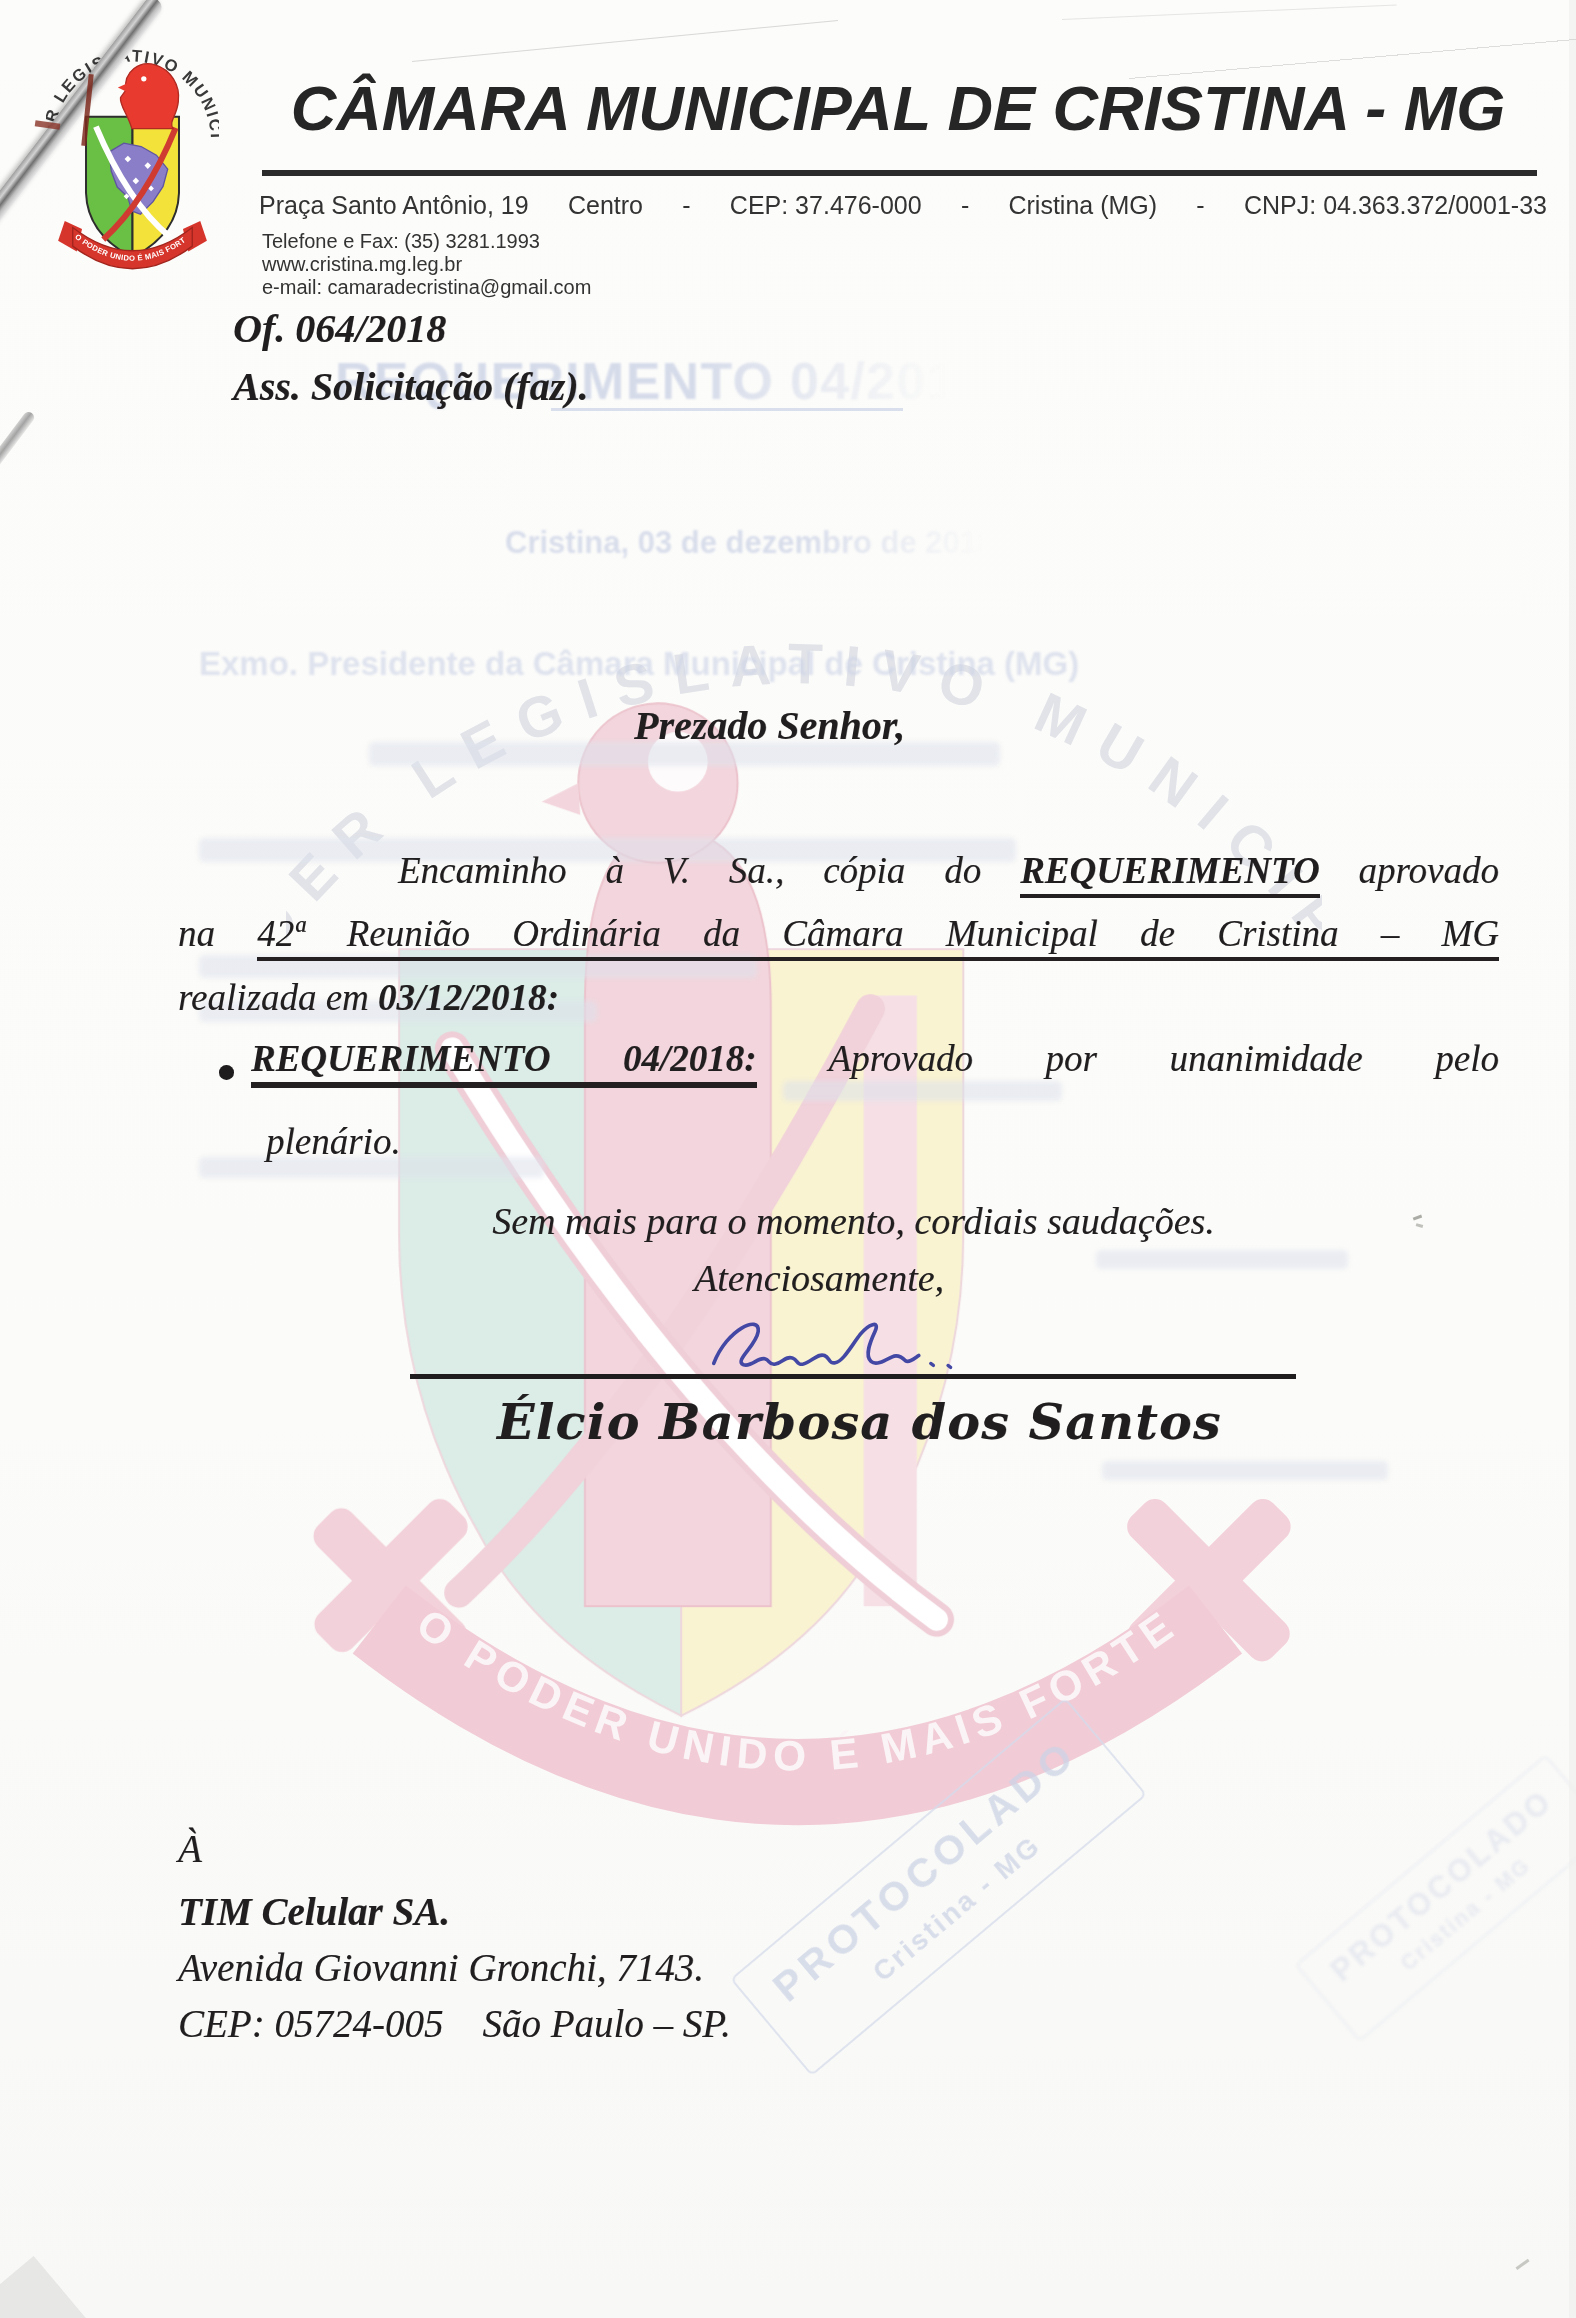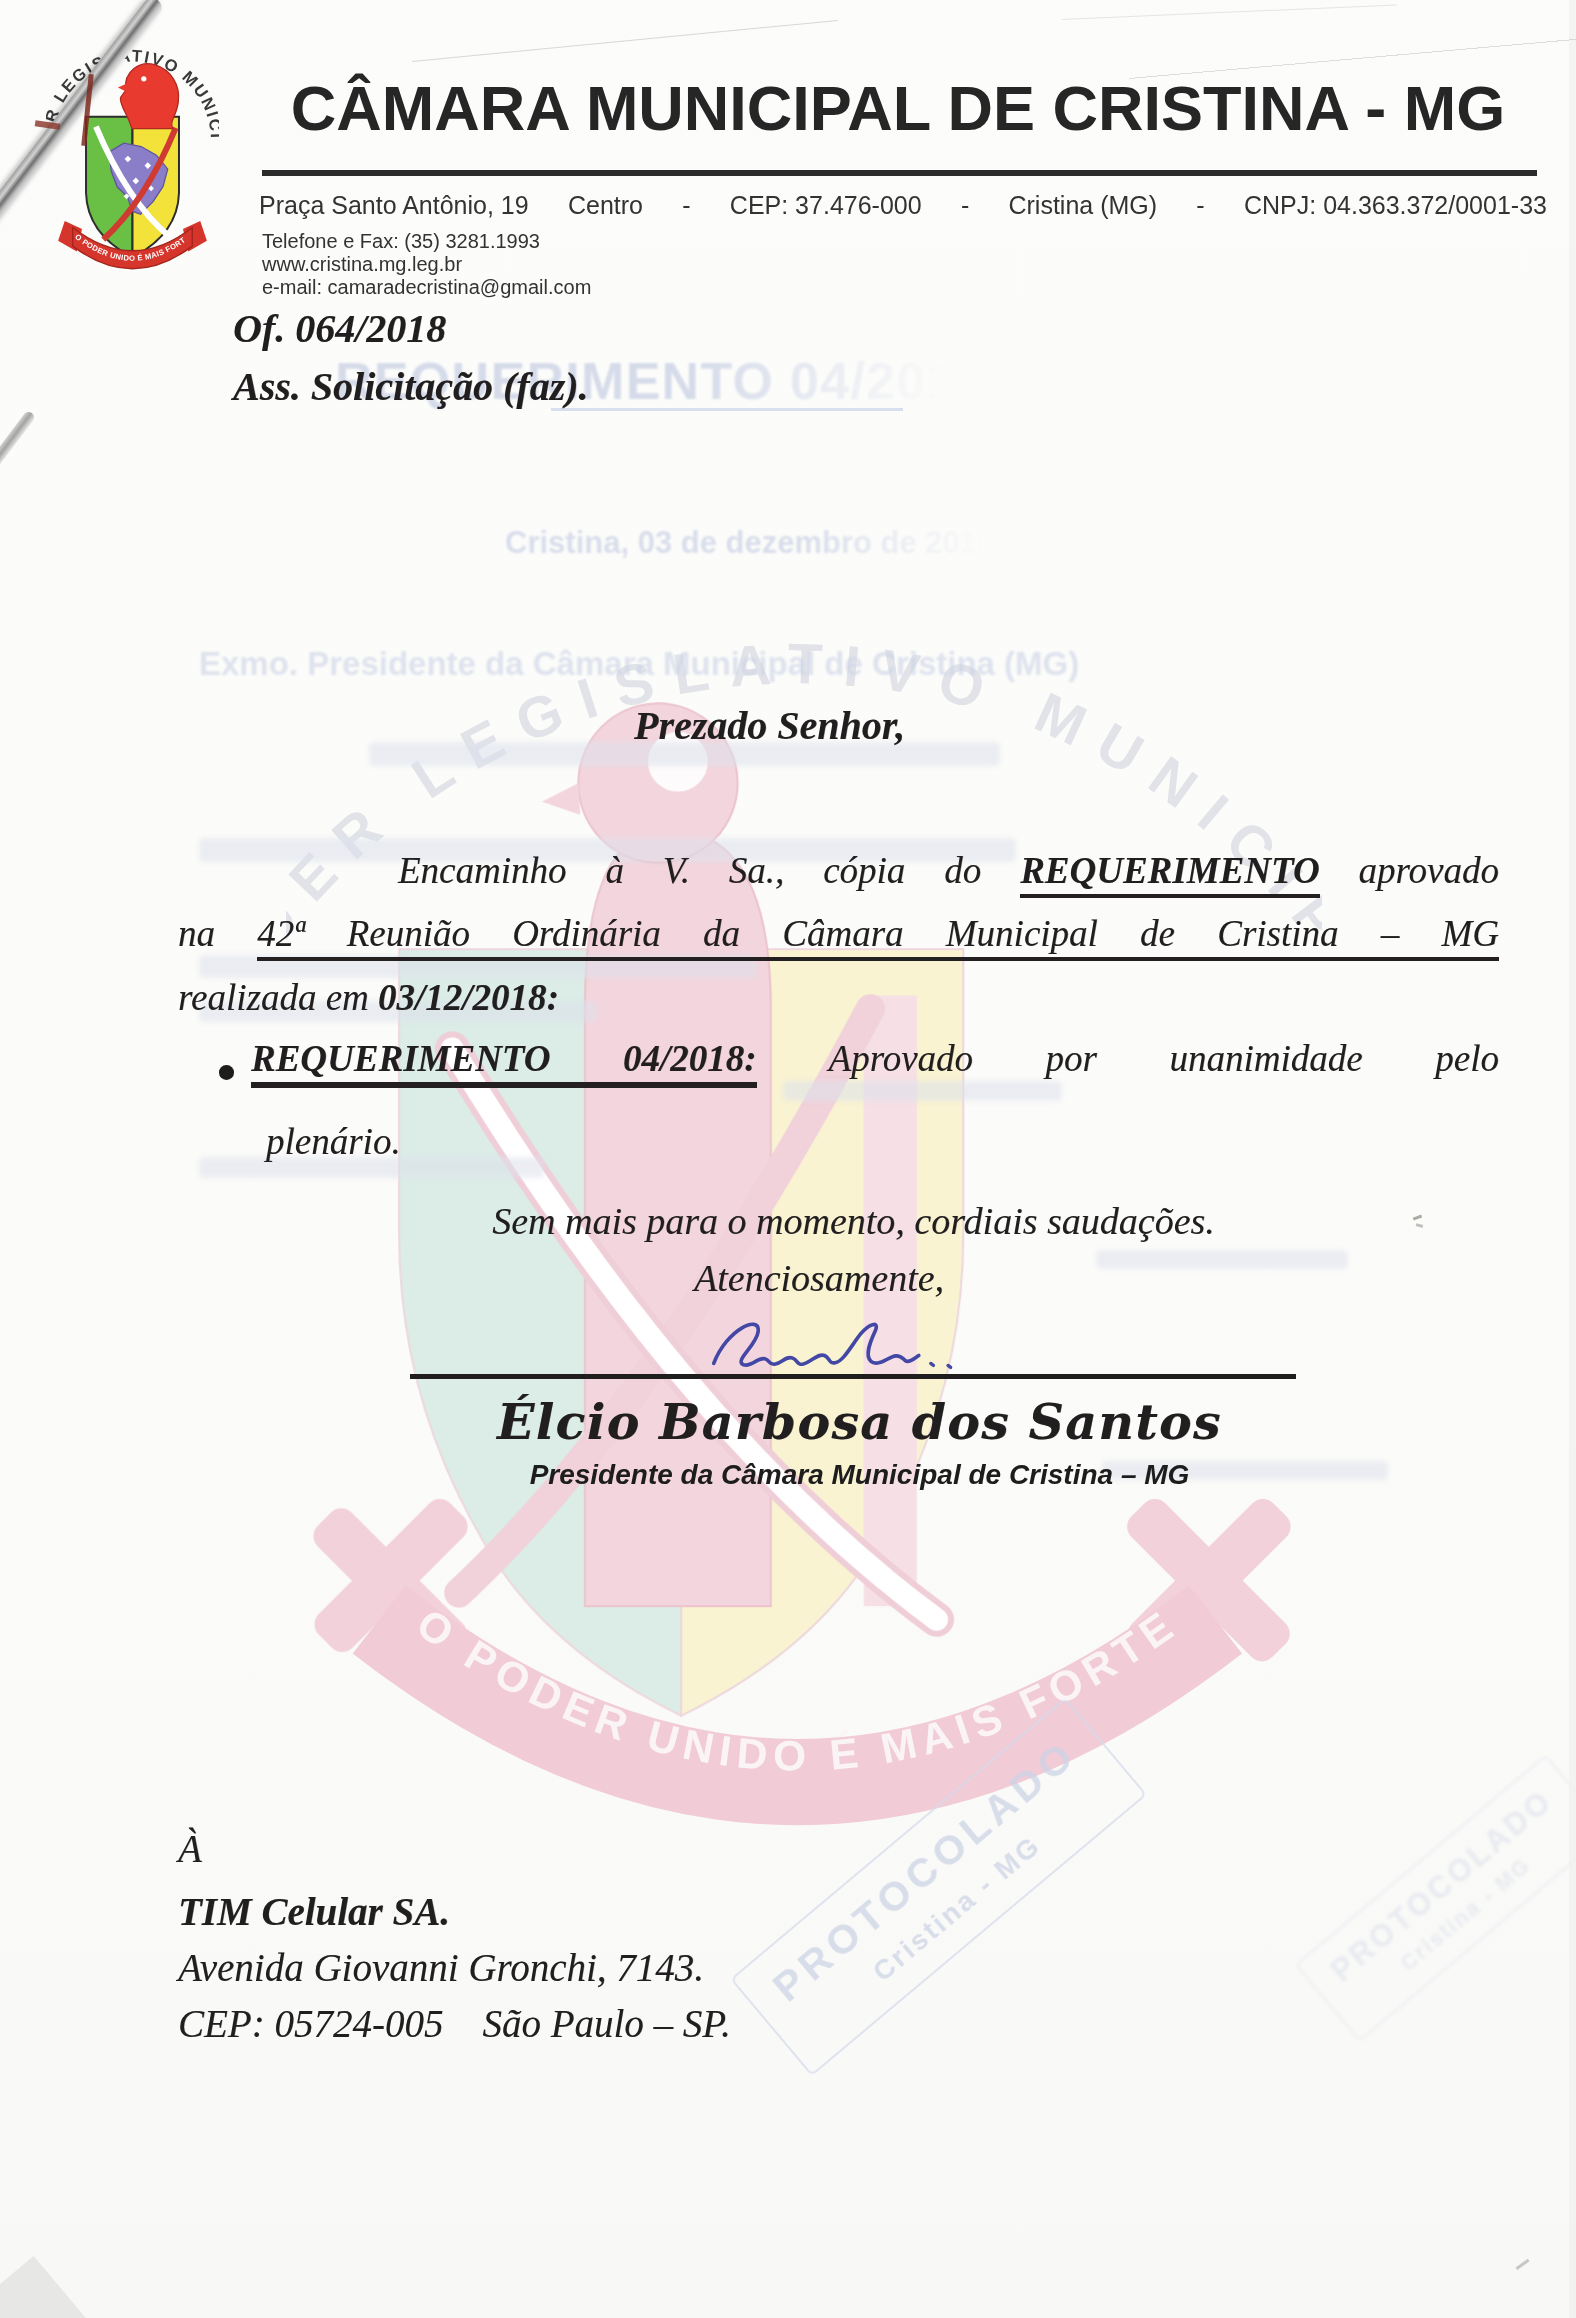--- a/index.html
+++ b/index.html
@@ -3,21 +3,21 @@
 <meta charset="utf-8">
 <style>
   html,body{margin:0;padding:0;background:#e9e9e7;}
   #page{position:relative;width:1576px;height:2319px;overflow:hidden;
         background:linear-gradient(180deg,#fcfcfa 0%,#fbfbf9 60%,#f8f8f6 100%);
         font-family:"Liberation Sans","DejaVu Sans",sans-serif;}
   .abs{position:absolute;}
   .ser{font-family:"Liberation Serif","DejaVu Serif",serif;font-style:italic;color:#211e1f;
        text-shadow:0.4px 0.4px 0.6px rgba(25,25,25,0.38);}
   .sans{font-family:"Liberation Sans","DejaVu Sans",sans-serif;color:#2c2c2c;}
-  .b{font-weight:bold;}
+  .b{font-weight:bold;font-style:italic;}
   .just{text-align:justify;text-align-last:justify;}
   .ul7{border-bottom:4.6px solid #242021;padding-bottom:2.7px;}
   .ul10{border-bottom:6.6px solid #242021;padding-bottom:3.3px;}
   .pre{white-space:pre;}
   .bleedtxt{color:#ccd3e6;font-weight:bold;filter:blur(0.8px);}
   .bar{background:#dde1ec;filter:blur(2.7px);opacity:.55;border-radius:5.3px;}
   .hairline{background:#b9b9b9;height:1.3px;transform-origin:0 50%;}
   .z0{z-index:0;} .z1{z-index:1;} .z3{z-index:3;} .z4{z-index:4;} .z6{z-index:6;}
 </style>
 </head>
@@ -194,21 +194,20 @@
              C 172 80 182 66 192 70 C 200 73 198 83 208 81 C 220 79 232 56 246 38
              C 258 23 276 16 268 34 C 261 49 252 70 262 79 C 270 86 284 77 294 72
              C 302 68 310 74 314 78 C 319 82 328 74 334 70" stroke="#4348a5" stroke-width="5.5" fill="none" stroke-linecap="round"></path>
     <path d="M 352 82 l 4 3 M 378 85 l 4 3" stroke="#4348a5" stroke-width="5" stroke-linecap="round"></path>
   </svg>
 
   <div class="abs z3" style="left:410px;top:1374px;width:886px;height:5.3px;background:#1f1d1e;"></div>
 
   <div class="abs z3 ser b" style="left:491px;top:1393px;width:737px;text-align:center;font-size:49px;letter-spacing:1.3px;
               font-family:'DejaVu Serif',serif;">Élcio Barbosa dos Santos</div>
-  <div class="abs z3 sans b" style="left:491px;top:1459px;width:737px;text-align:center;font-size:28px;font-style:italic;color:#1d1d1d;">Presidente da Câmara Municipal de Cristina – MG</div>
 
   <div class="abs z3 ser" style="left:178px;top:1821px;font-size:39px;line-height:56px;">
     <div style="margin-bottom:6.6px;">À</div>
     <div class="b">TIM Celular SA.</div>
     <div>Avenida Giovanni Gronchi, 7143.</div>
     <div class="pre">CEP: 05724-005    São Paulo – SP.</div>
   </div>
 
   <div class="abs z6" style="left:158px;top:-9.3px;width:312px;height:18.6px;border-radius:9.3px;transform:rotate(127.5deg);transform-origin:0 50%;
               background:linear-gradient(to bottom,#ececec 0%,#bdbdbd 30%,#707070 52%,#d2d2d2 75%,#9c9c9c 100%);

